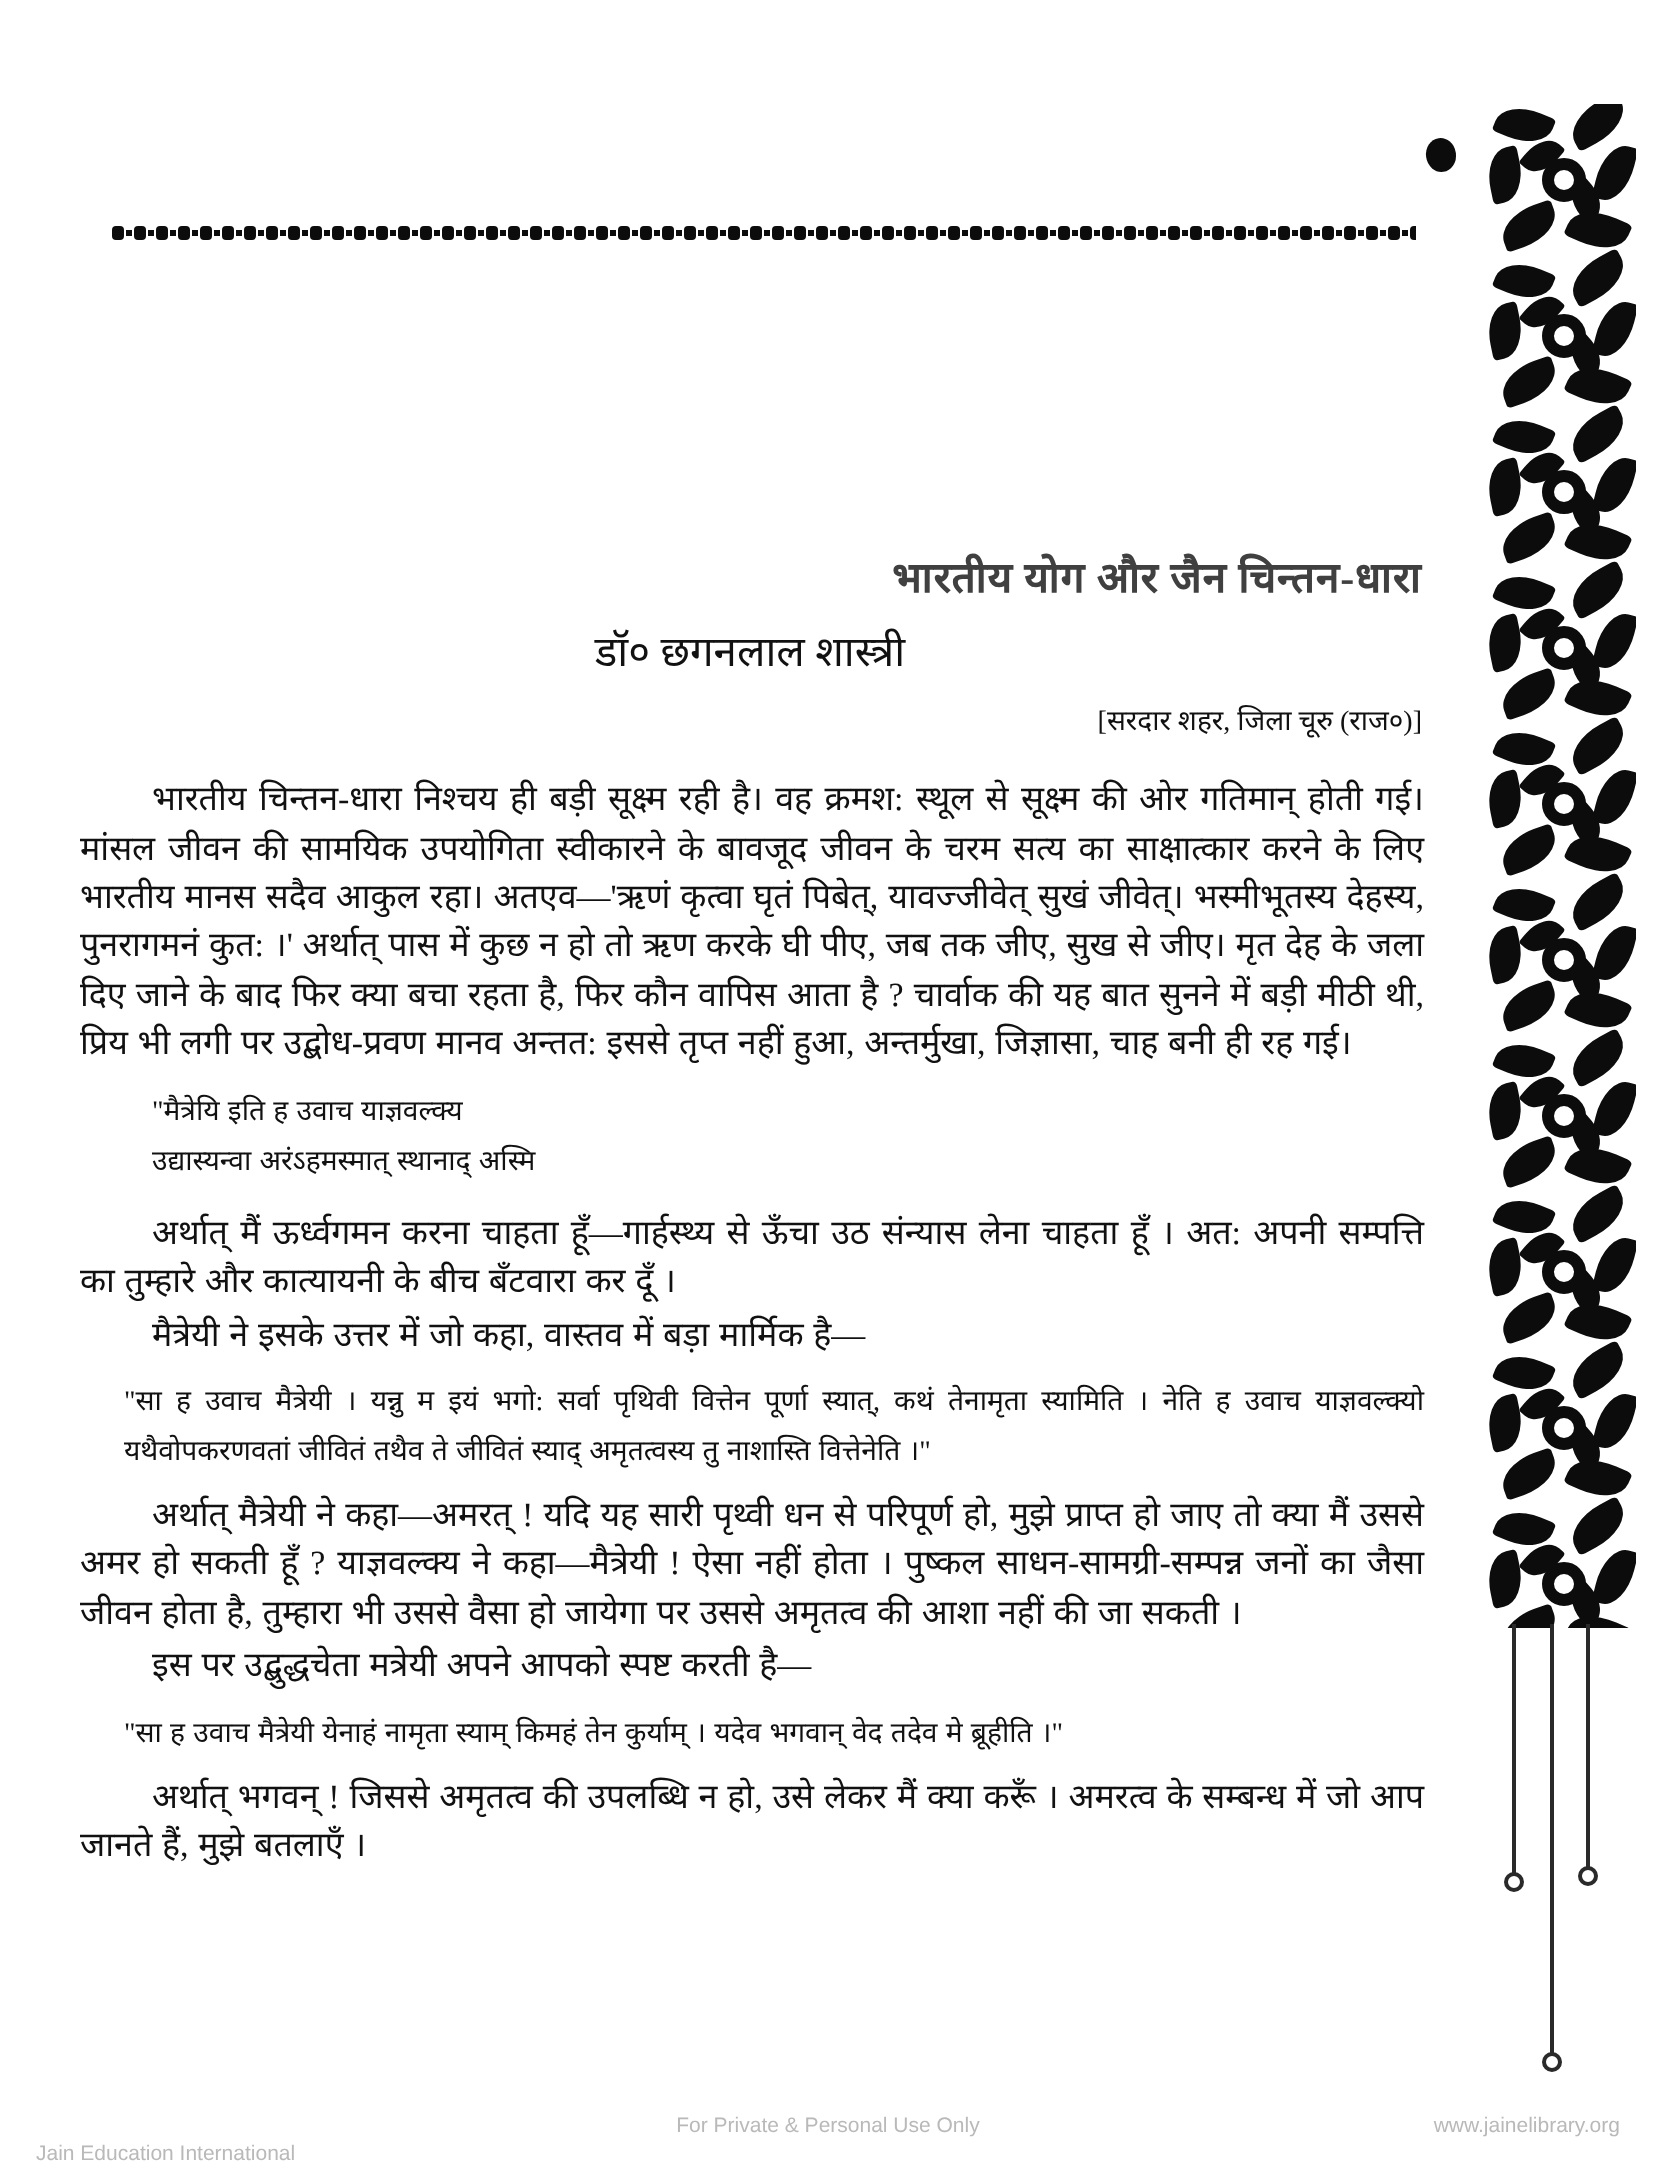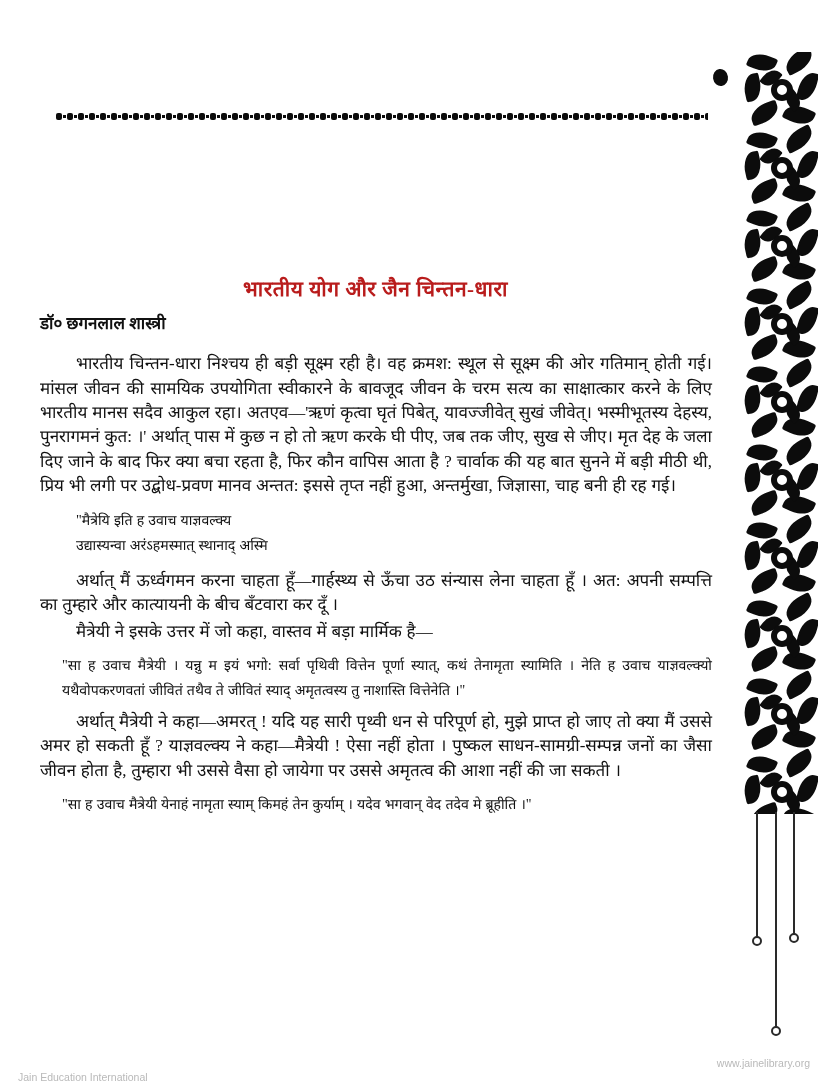--- a/index.html
+++ b/index.html
@@ -118,32 +118,32 @@
   .pin-c { left: 793px; top: 812px; height: 122px; }
 
   
   .article {
     position: absolute;
     left: 40px;
     top: 276px;
     width: 672px;
   }
   .title {
-    text-align: center;
+    text-align: right;
     font-size: 21px;
     font-weight: bold;
     letter-spacing: 0.5px;
-    color: #b91c1c;
+    color: #404040;
     line-height: 1.25;
     padding-right: 1px;
   }
   .author {
-    text-align: left;
-    font-size: 17px;
-    font-weight: bold;
+    text-align: center;
+    font-size: 21px;
+    font-weight: normal;
     margin-top: 9px;
     padding-right: 2px;
   }
   .place {
     text-align: right;
     font-size: 14px;
     margin-top: 11px;
     padding-right: 1px;
   }
 
@@ -440,37 +440,41 @@
   <div class="pin pin-b">
       <span class="pin-head"></span>
     </div>
   <div class="pin pin-c">
       <span class="pin-head"></span>
     </div>
 
   <div class="article">
     <div class="title">भारतीय योग और जैन चिन्तन-धारा</div>
     <div class="author">डॉ० छगनलाल शास्त्री</div>
+    <div class="place">[सरदार शहर, जिला चूरु (राज०)]</div>
 
     <div class="body-block" id="paragraph-host">
         <p class="para">भारतीय चिन्तन-धारा निश्चय ही बड़ी सूक्ष्म रही है। वह क्रमश: स्थूल से सूक्ष्म की ओर गतिमान् होती गई। मांसल जीवन की सामयिक उपयोगिता स्वीकारने के बावजूद जीवन के चरम सत्य का साक्षात्कार करने के लिए भारतीय मानस सदैव आकुल रहा। अतएव—'ऋणं कृत्वा घृतं पिबेत्, यावज्जीवेत् सुखं जीवेत्। भस्मीभूतस्य देहस्य, पुनरागमनं कुत: ।' अर्थात् पास में कुछ न हो तो ऋण करके घी पीए, जब तक जीए, सुख से जीए। मृत देह के जला दिए जाने के बाद फिर क्या बचा रहता है, फिर कौन वापिस आता है ? चार्वाक की यह बात सुनने में बड़ी मीठी थी, प्रिय भी लगी पर उद्बोध-प्रवण मानव अन्तत: इससे तृप्त नहीं हुआ, अन्तर्मुखा, जिज्ञासा, चाह बनी ही रह गई।</p>
         <div class="gap-sm"></div>
         <p class="quote">"मैत्रेयि इति ह उवाच याज्ञवल्क्य</p>
         <p class="quote">उद्यास्यन्वा अरंऽहमस्मात् स्थानाद् अस्मि</p>
         <div class="gap-md"></div>
         <p class="para">अर्थात् मैं ऊर्ध्वगमन करना चाहता हूँ—गार्हस्थ्य से ऊँचा उठ संन्यास लेना चाहता हूँ । अत: अपनी सम्पत्ति का तुम्हारे और कात्यायनी के बीच बँटवारा कर दूँ ।</p>
         <p class="para">मैत्रेयी ने इसके उत्तर में जो कहा, वास्तव में बड़ा मार्मिक है—</p>
         <div class="gap-sm"></div>
         <p class="quote long">"सा ह उवाच मैत्रेयी । यन्नु म इयं भगो: सर्वा पृथिवी वित्तेन पूर्णा स्यात्, कथं तेनामृता स्यामिति । नेति ह उवाच याज्ञवल्क्यो यथैवोपकरणवतां जीवितं तथैव ते जीवितं स्याद् अमृतत्वस्य तु नाशास्ति वित्तेनेति ।"</p>
         <div class="gap-sm"></div>
         <p class="para">अर्थात् मैत्रेयी ने कहा—अमरत् ! यदि यह सारी पृथ्वी धन से परिपूर्ण हो, मुझे प्राप्त हो जाए तो क्या मैं उससे अमर हो सकती हूँ ? याज्ञवल्क्य ने कहा—मैत्रेयी ! ऐसा नहीं होता । पुष्कल साधन-सामग्री-सम्पन्न जनों का जैसा जीवन होता है, तुम्हारा भी उससे वैसा हो जायेगा पर उससे अमृतत्व की आशा नहीं की जा सकती ।</p>
+        <p class="para">इस पर उद्बुद्धचेता मत्रेयी अपने आपको स्पष्ट करती है—</p>
         <div class="gap-sm"></div>
         <p class="quote long">"सा ह उवाच मैत्रेयी येनाहं नामृता स्याम् किमहं तेन कुर्याम् । यदेव भगवान् वेद तदेव मे ब्रूहीति ।"</p>
         <div class="gap-sm"></div>
+        <p class="para">अर्थात् भगवन् ! जिससे अमृतत्व की उपलब्धि न हो, उसे लेकर मैं क्या करूँ । अमरत्व के सम्बन्ध में जो आप जानते हैं, मुझे बतलाएँ ।</p>
       </div>
   </div>
 
   <div class="footer">
     <span class="f-left">Jain Education International</span>
+    <span class="f-center">For Private &amp; Personal Use Only</span>
     <span class="f-right">www.jainelibrary.org</span>
   </div>
 
 </div>
 
 </body></html>

